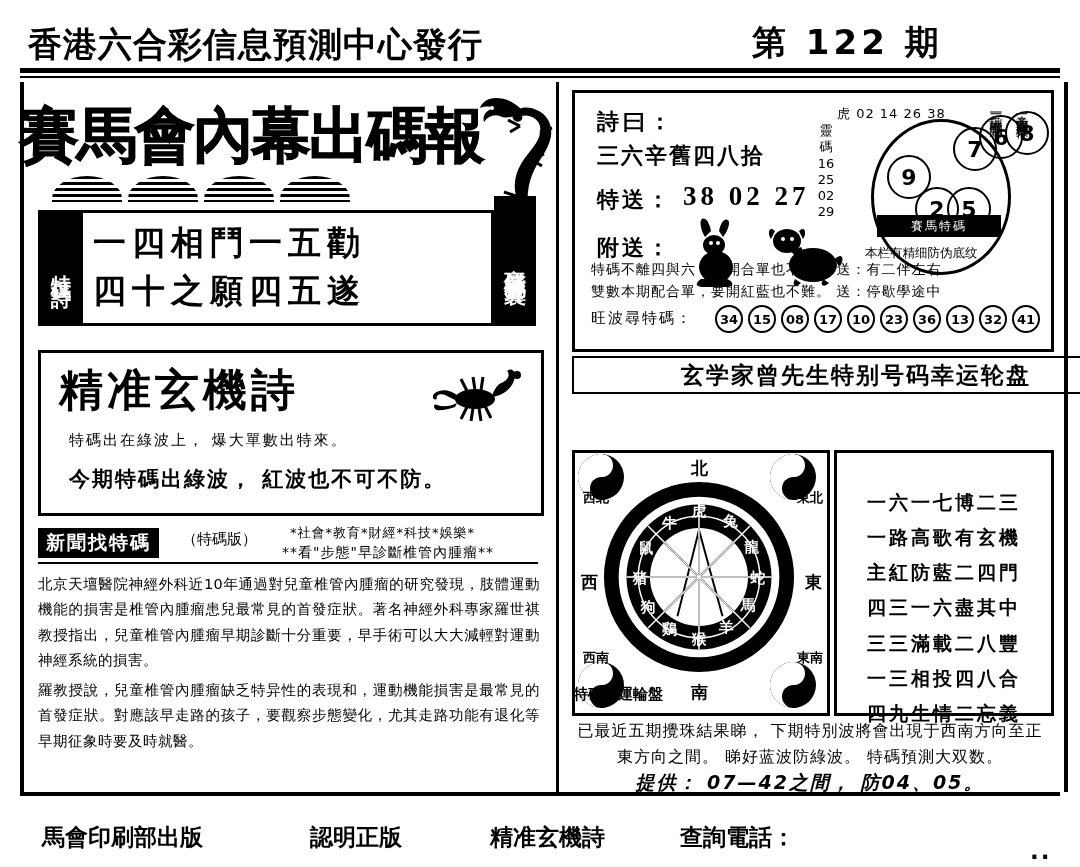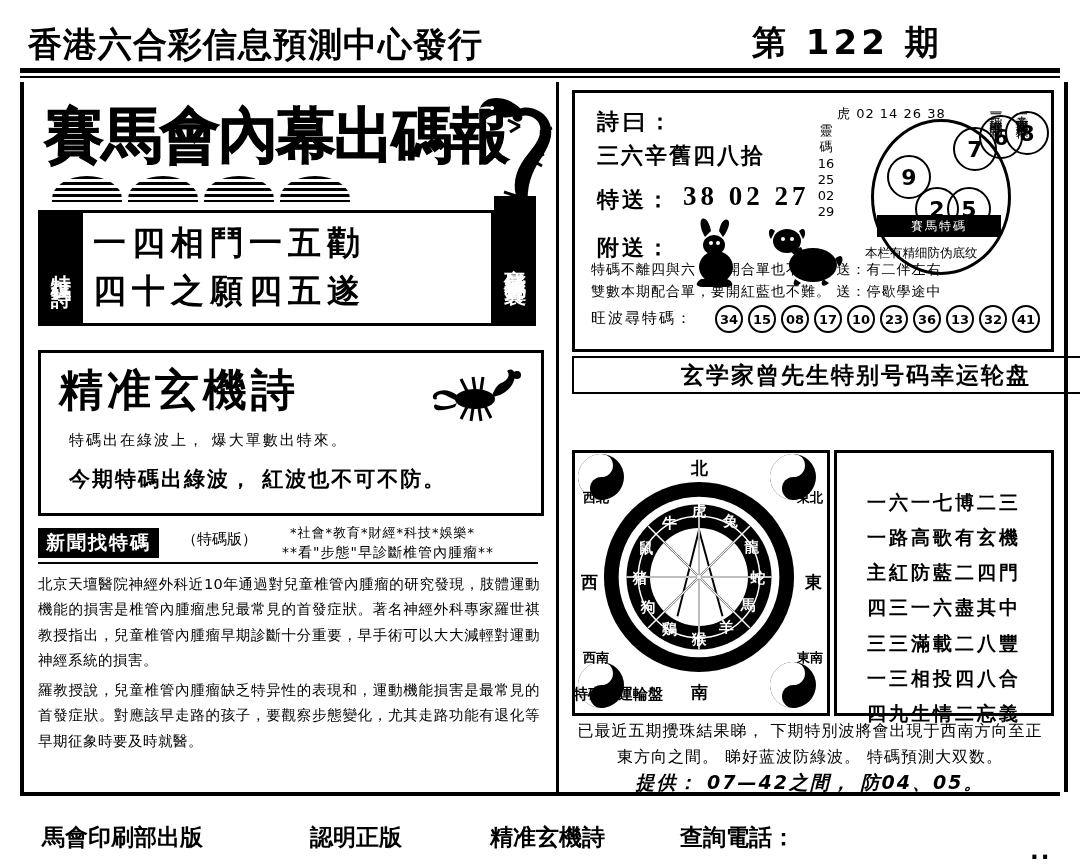--- a/index.html
+++ b/index.html
@@ -22,21 +22,21 @@
 
   .footer{position:absolute;left:20px;top:810px;width:1040px;height:48px;}
   .footer span{position:absolute;font-size:23px;font-weight:bold;white-space:nowrap;}
   .f1{left:22px;top:12px;}
   .f2{left:290px;top:12px;}
   .f3{left:470px;top:12px;}
   .f4{left:660px;top:12px;}
   .dots{position:absolute;left:1010px;top:28px;font-size:16px;letter-spacing:2px;}
 
   
-  .brand{position:absolute;left:44px;top:96px;width:460px;height:80px;}
+  .brand{position:absolute;left:19px;top:96px;width:460px;height:80px;}
   .brand-text{font-size:60px;font-weight:bold;letter-spacing:-2px;white-space:nowrap;
                font-family:"DejaVu Sans",sans-serif;
                -webkit-text-stroke:1px #000;}
   .arcs{position:absolute;left:52px;top:176px;width:310px;height:26px;display:flex;gap:6px;}
   .arc{width:70px;height:26px;border-top-left-radius:40px 26px;border-top-right-radius:40px 26px;
        background:repeating-linear-gradient(to bottom,#000 0 3px,#fff 3px 6px);}
 
   
   .lizard{position:absolute;left:470px;top:86px;width:120px;height:130px;}
 

